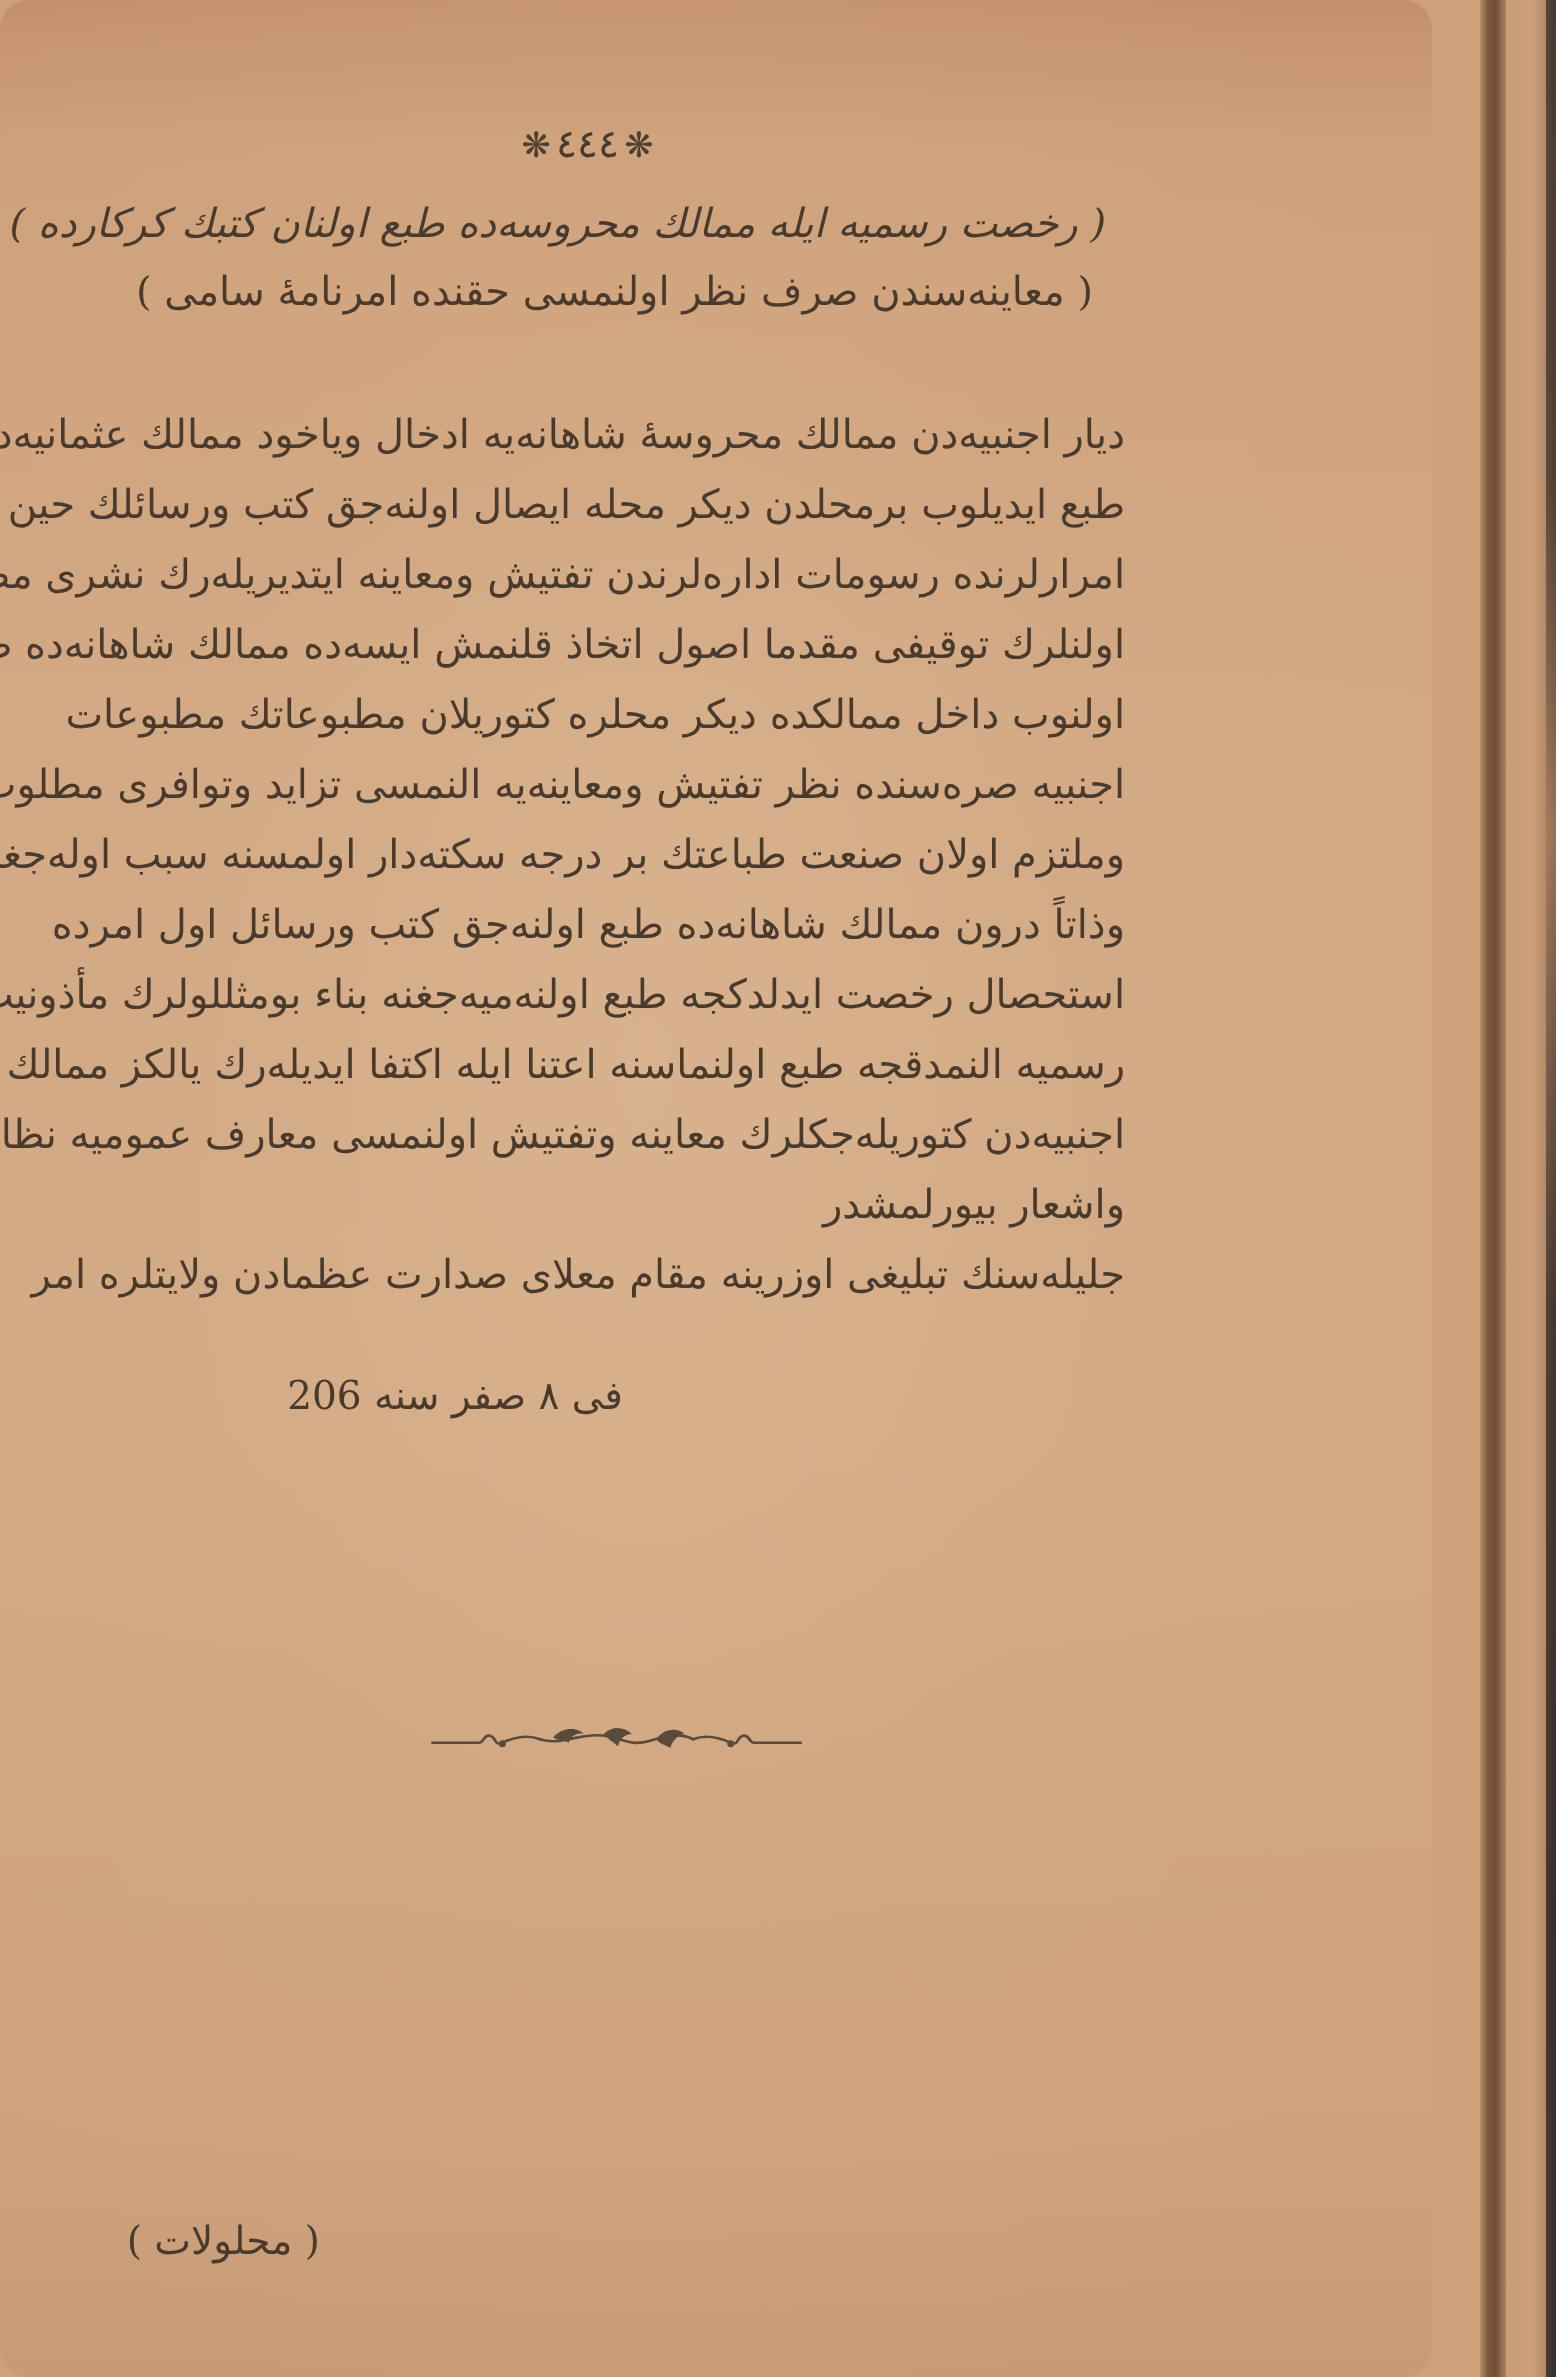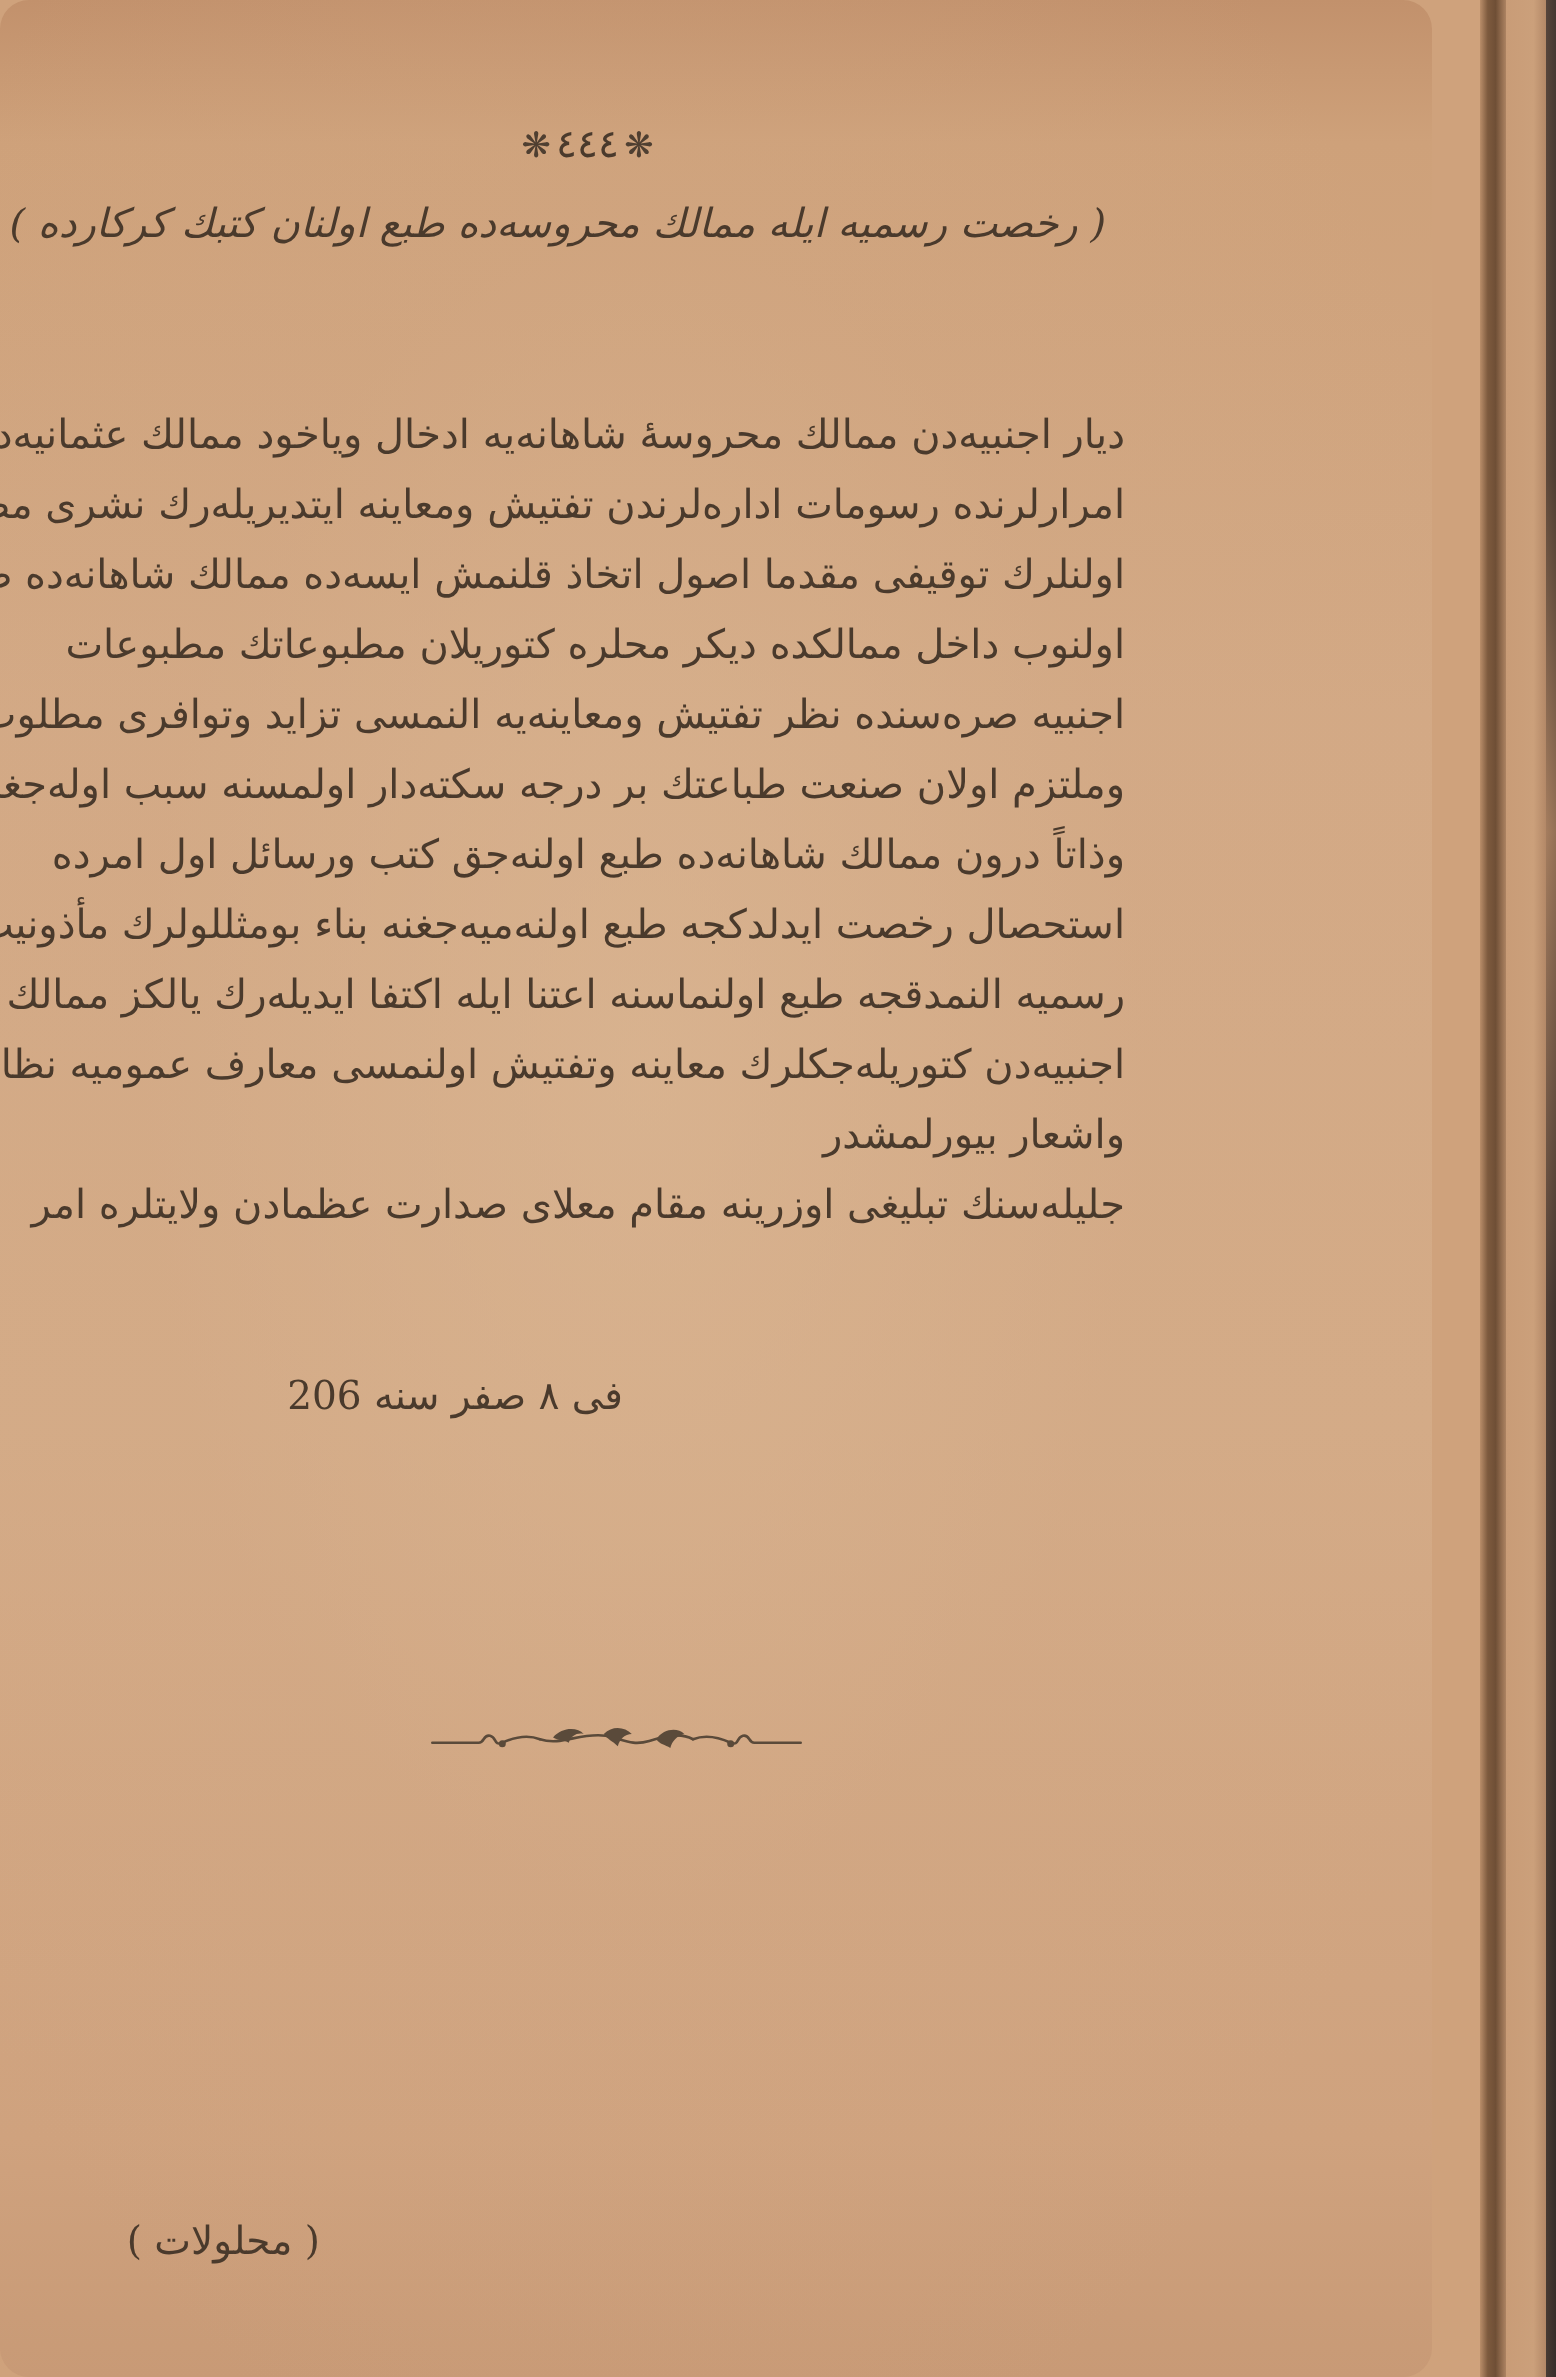--- a/index.html
+++ b/index.html
@@ -127,23 +127,25 @@
 </head>
 <body>
 
 <div class="page">
 
   <div class="page-number ink">
     <span class="orn">❋</span><span>٤٤٤</span><span class="orn">❋</span>
   </div>
 
   <div class="title-line title-1 ink">( رخصت رسميه ايله ممالك محروسه‌ده طبع اولنان كتبك كركارده )</div>
+  <div class="title-line title-2 ink">( معاينه‌سندن صرف نظر اولنمسی حقنده امرنامهٔ سامی )</div>
 
   <div class="body-text ink">
     <div class="body-line">ديار اجنبيه‌دن ممالك محروسهٔ شاهانه‌يه ادخال وياخود ممالك عثمانيه‌ده</div>
+    <div class="body-line">طبع ايديلوب برمحلدن ديكر محله ايصال اولنه‌جق كتب ورسائلك حين</div>
     <div class="body-line">امرارلرنده رسومات اداره‌لرندن تفتيش ومعاينه ايتديريله‌رك نشری مضر</div>
     <div class="body-line">اولنلرك توقيفی مقدما اصول اتخاذ قلنمش ايسه‌ده ممالك شاهانه‌ده طبع</div>
     <div class="body-line">اولنوب داخل ممالكده ديكر محلره كتوريلان مطبوعاتك مطبوعات</div>
     <div class="body-line">اجنبيه صره‌سنده نظر تفتيش ومعاينه‌يه النمسی تزايد وتوافری مطلوب</div>
     <div class="body-line">وملتزم اولان صنعت طباعتك بر درجه سكته‌دار اولمسنه سبب اوله‌جغنه</div>
     <div class="body-line">وذاتاً درون ممالك شاهانه‌ده طبع اولنه‌جق كتب ورسائل اول امرده</div>
     <div class="body-line">استحصال رخصت ايدلدكجه طبع اولنه‌ميه‌جغنه بناء بومثللولرك مأذونيت</div>
     <div class="body-line">رسميه النمدقجه طبع اولنماسنه اعتنا ايله اكتفا ايديله‌رك يالكز ممالك</div>
     <div class="body-line">اجنبيه‌دن كتوريله‌جكلرك معاينه وتفتيش اولنمسی معارف عموميه نظارت</div>
     <div class="body-line last">واشعار بيورلمشدر</div>

